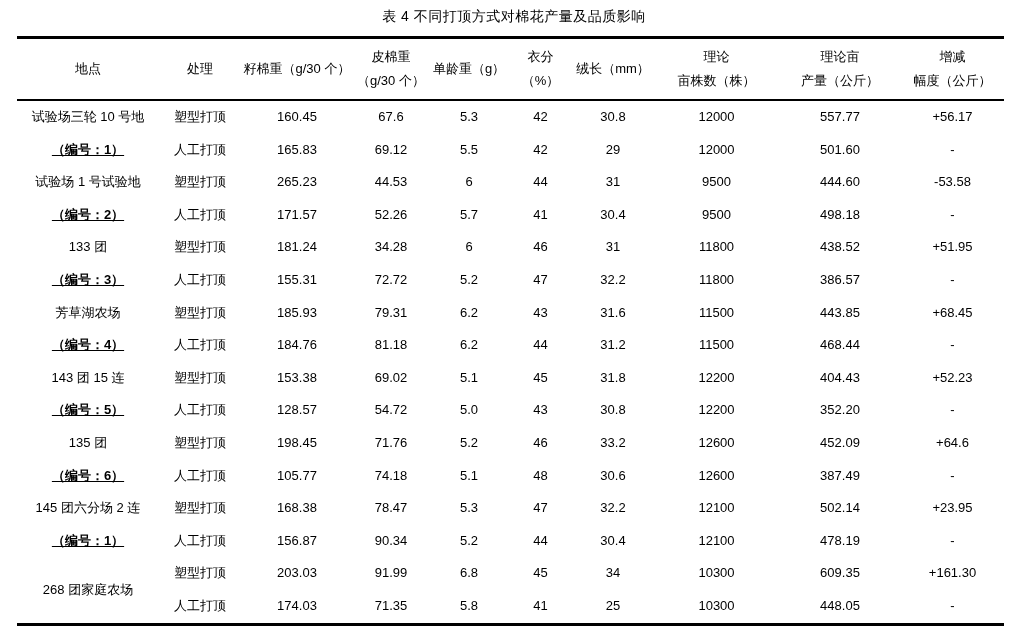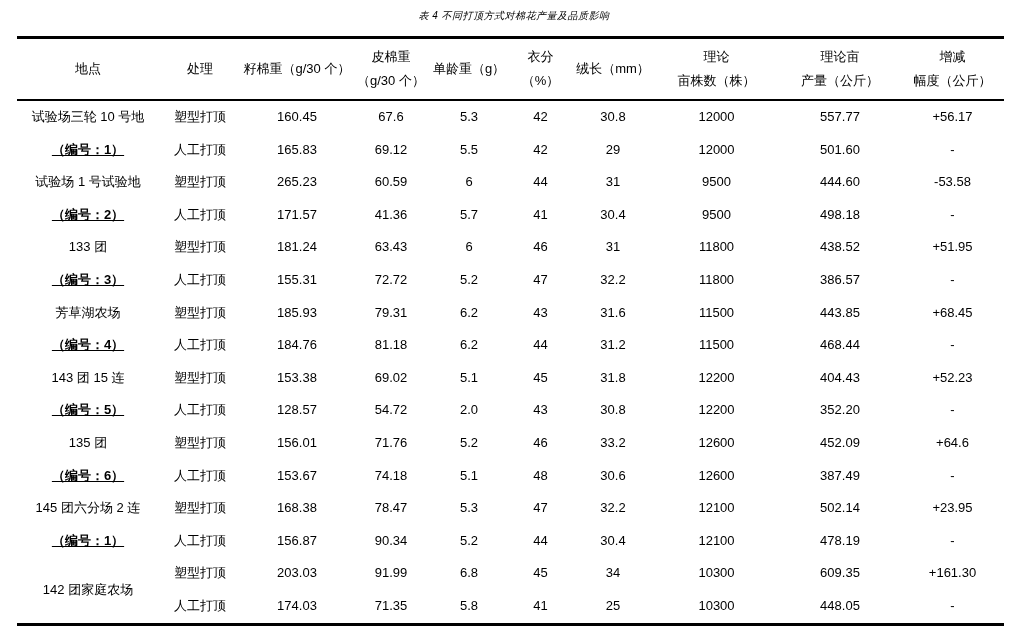--- a/index.html
+++ b/index.html
@@ -12,25 +12,24 @@
     font-family: "Liberation Sans", "DejaVu Sans", sans-serif;
     color: #000000;
   }
   .page {
     width: 1028px;
     height: 631px;
     position: relative;
   }
   .doc-title {
     text-align: center;
-    font-size: 10px;
+    font-size: 14px;
     line-height: 20px;
     padding-top: 6px;
     letter-spacing: 0.5px;
-    font-style: italic;
   }
   table.data-table {
     width: 987px;
     margin-left: 17px;
     margin-top: 10px;
     border-collapse: collapse;
     table-layout: fixed;
     border-top: 3px solid #000;
     border-bottom: 3px solid #000;
   }
@@ -153,48 +152,48 @@
         <td>-</td>
       </tr>
 
       <tr>
         <td class="loc" rowspan="2">
           <div class="loc-name">试验场 1 号试验地</div>
           <div class="loc-code">（编号：2）</div>
         </td>
         <td>塑型打顶</td>
         <td>265.23</td>
-        <td>60.59</td>
+        <td>44.53</td>
         <td>6</td>
         <td>44</td>
         <td>31</td>
         <td>9500</td>
         <td>444.60</td>
         <td>-53.58</td>
       </tr>
       <tr>
         <td>人工打顶</td>
         <td>171.57</td>
-        <td>41.36</td>
+        <td>52.26</td>
         <td>5.7</td>
         <td>41</td>
         <td>30.4</td>
         <td>9500</td>
         <td>498.18</td>
         <td>-</td>
       </tr>
 
       <tr>
         <td class="loc" rowspan="2">
           <div class="loc-name">133 团</div>
           <div class="loc-code">（编号：3）</div>
         </td>
         <td>塑型打顶</td>
         <td>181.24</td>
-        <td>63.43</td>
+        <td>34.28</td>
         <td>6</td>
         <td>46</td>
         <td>31</td>
         <td>11800</td>
         <td>438.52</td>
         <td>+51.95</td>
       </tr>
       <tr>
         <td>人工打顶</td>
         <td>155.31</td>
@@ -246,46 +245,46 @@
         <td>45</td>
         <td>31.8</td>
         <td>12200</td>
         <td>404.43</td>
         <td>+52.23</td>
       </tr>
       <tr>
         <td>人工打顶</td>
         <td>128.57</td>
         <td>54.72</td>
-        <td>2.0</td>
+        <td>5.0</td>
         <td>43</td>
         <td>30.8</td>
         <td>12200</td>
         <td>352.20</td>
         <td>-</td>
       </tr>
 
       <tr>
         <td class="loc" rowspan="2">
           <div class="loc-name">135 团</div>
           <div class="loc-code">（编号：6）</div>
         </td>
         <td>塑型打顶</td>
-        <td>156.01</td>
+        <td>198.45</td>
         <td>71.76</td>
         <td>5.2</td>
         <td>46</td>
         <td>33.2</td>
         <td>12600</td>
         <td>452.09</td>
         <td>+64.6</td>
       </tr>
       <tr>
         <td>人工打顶</td>
-        <td>153.67</td>
+        <td>105.77</td>
         <td>74.18</td>
         <td>5.1</td>
         <td>48</td>
         <td>30.6</td>
         <td>12600</td>
         <td>387.49</td>
         <td>-</td>
       </tr>
 
       <tr>
@@ -310,21 +309,21 @@
         <td>5.2</td>
         <td>44</td>
         <td>30.4</td>
         <td>12100</td>
         <td>478.19</td>
         <td>-</td>
       </tr>
 
       <tr>
         <td class="loc" rowspan="2">
-          <div class="loc-name">142 团家庭农场</div>
+          <div class="loc-name">268 团家庭农场</div>
 
         </td>
         <td>塑型打顶</td>
         <td>203.03</td>
         <td>91.99</td>
         <td>6.8</td>
         <td>45</td>
         <td>34</td>
         <td>10300</td>
         <td>609.35</td>

